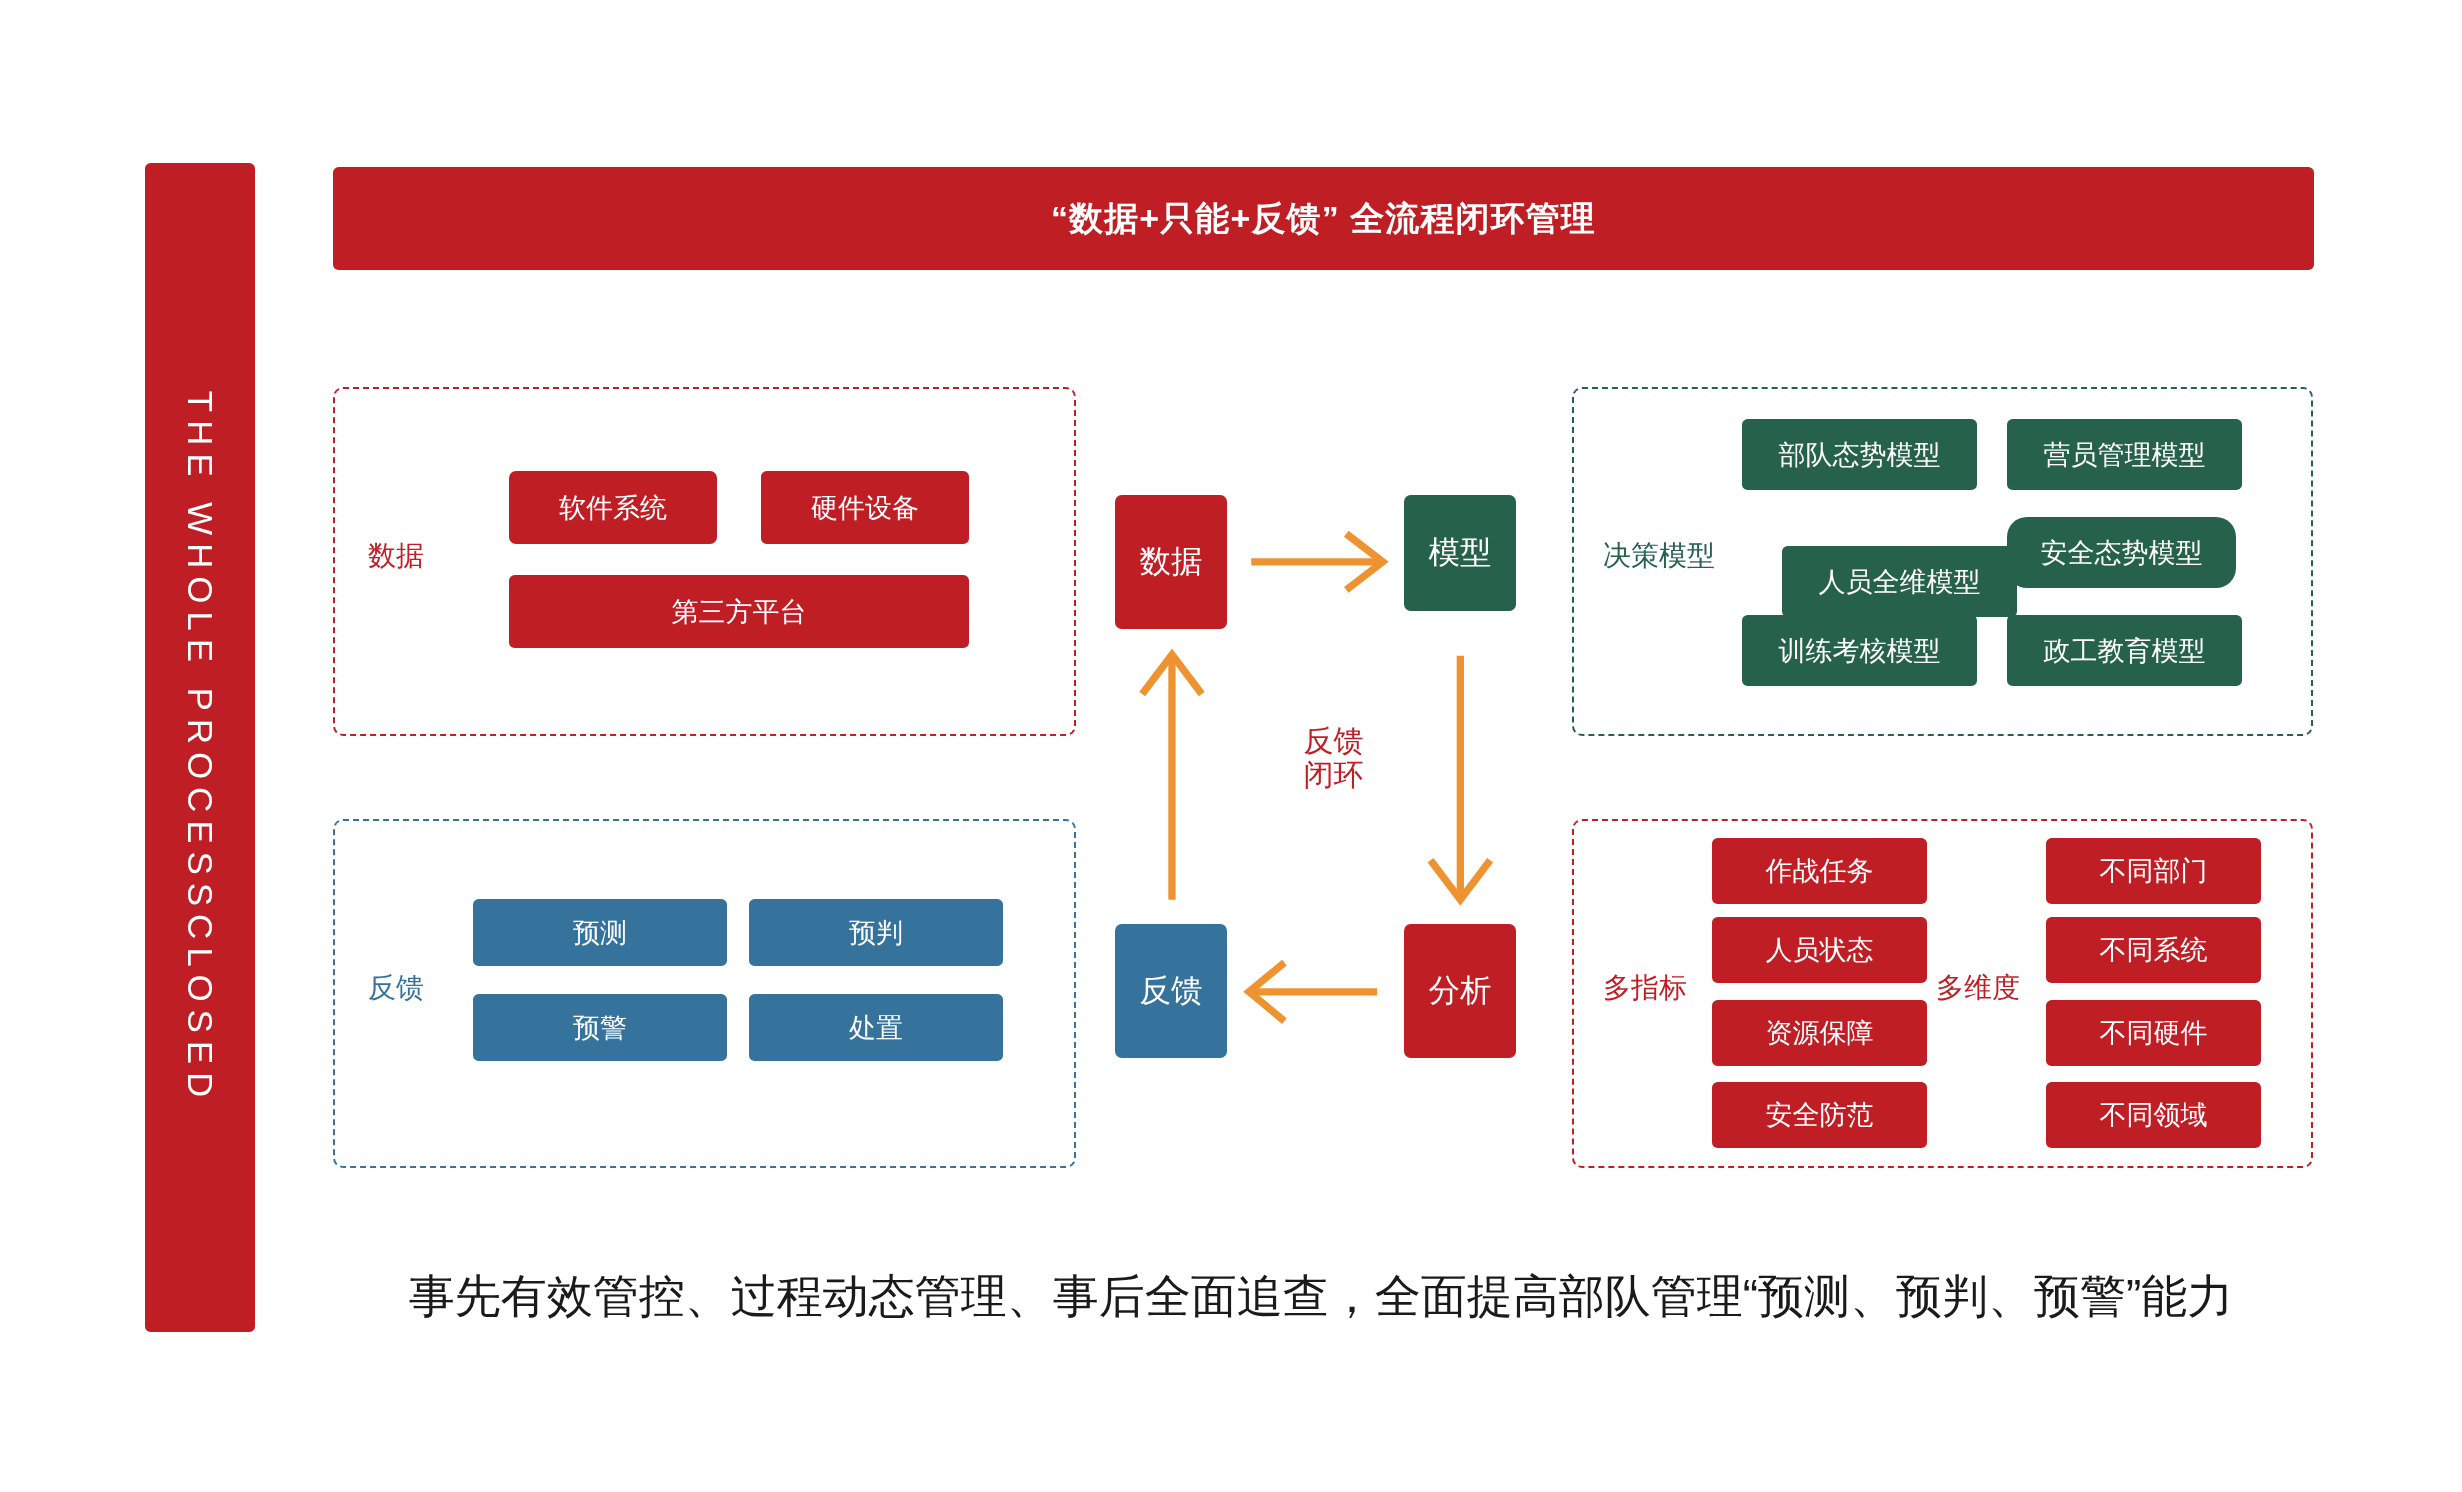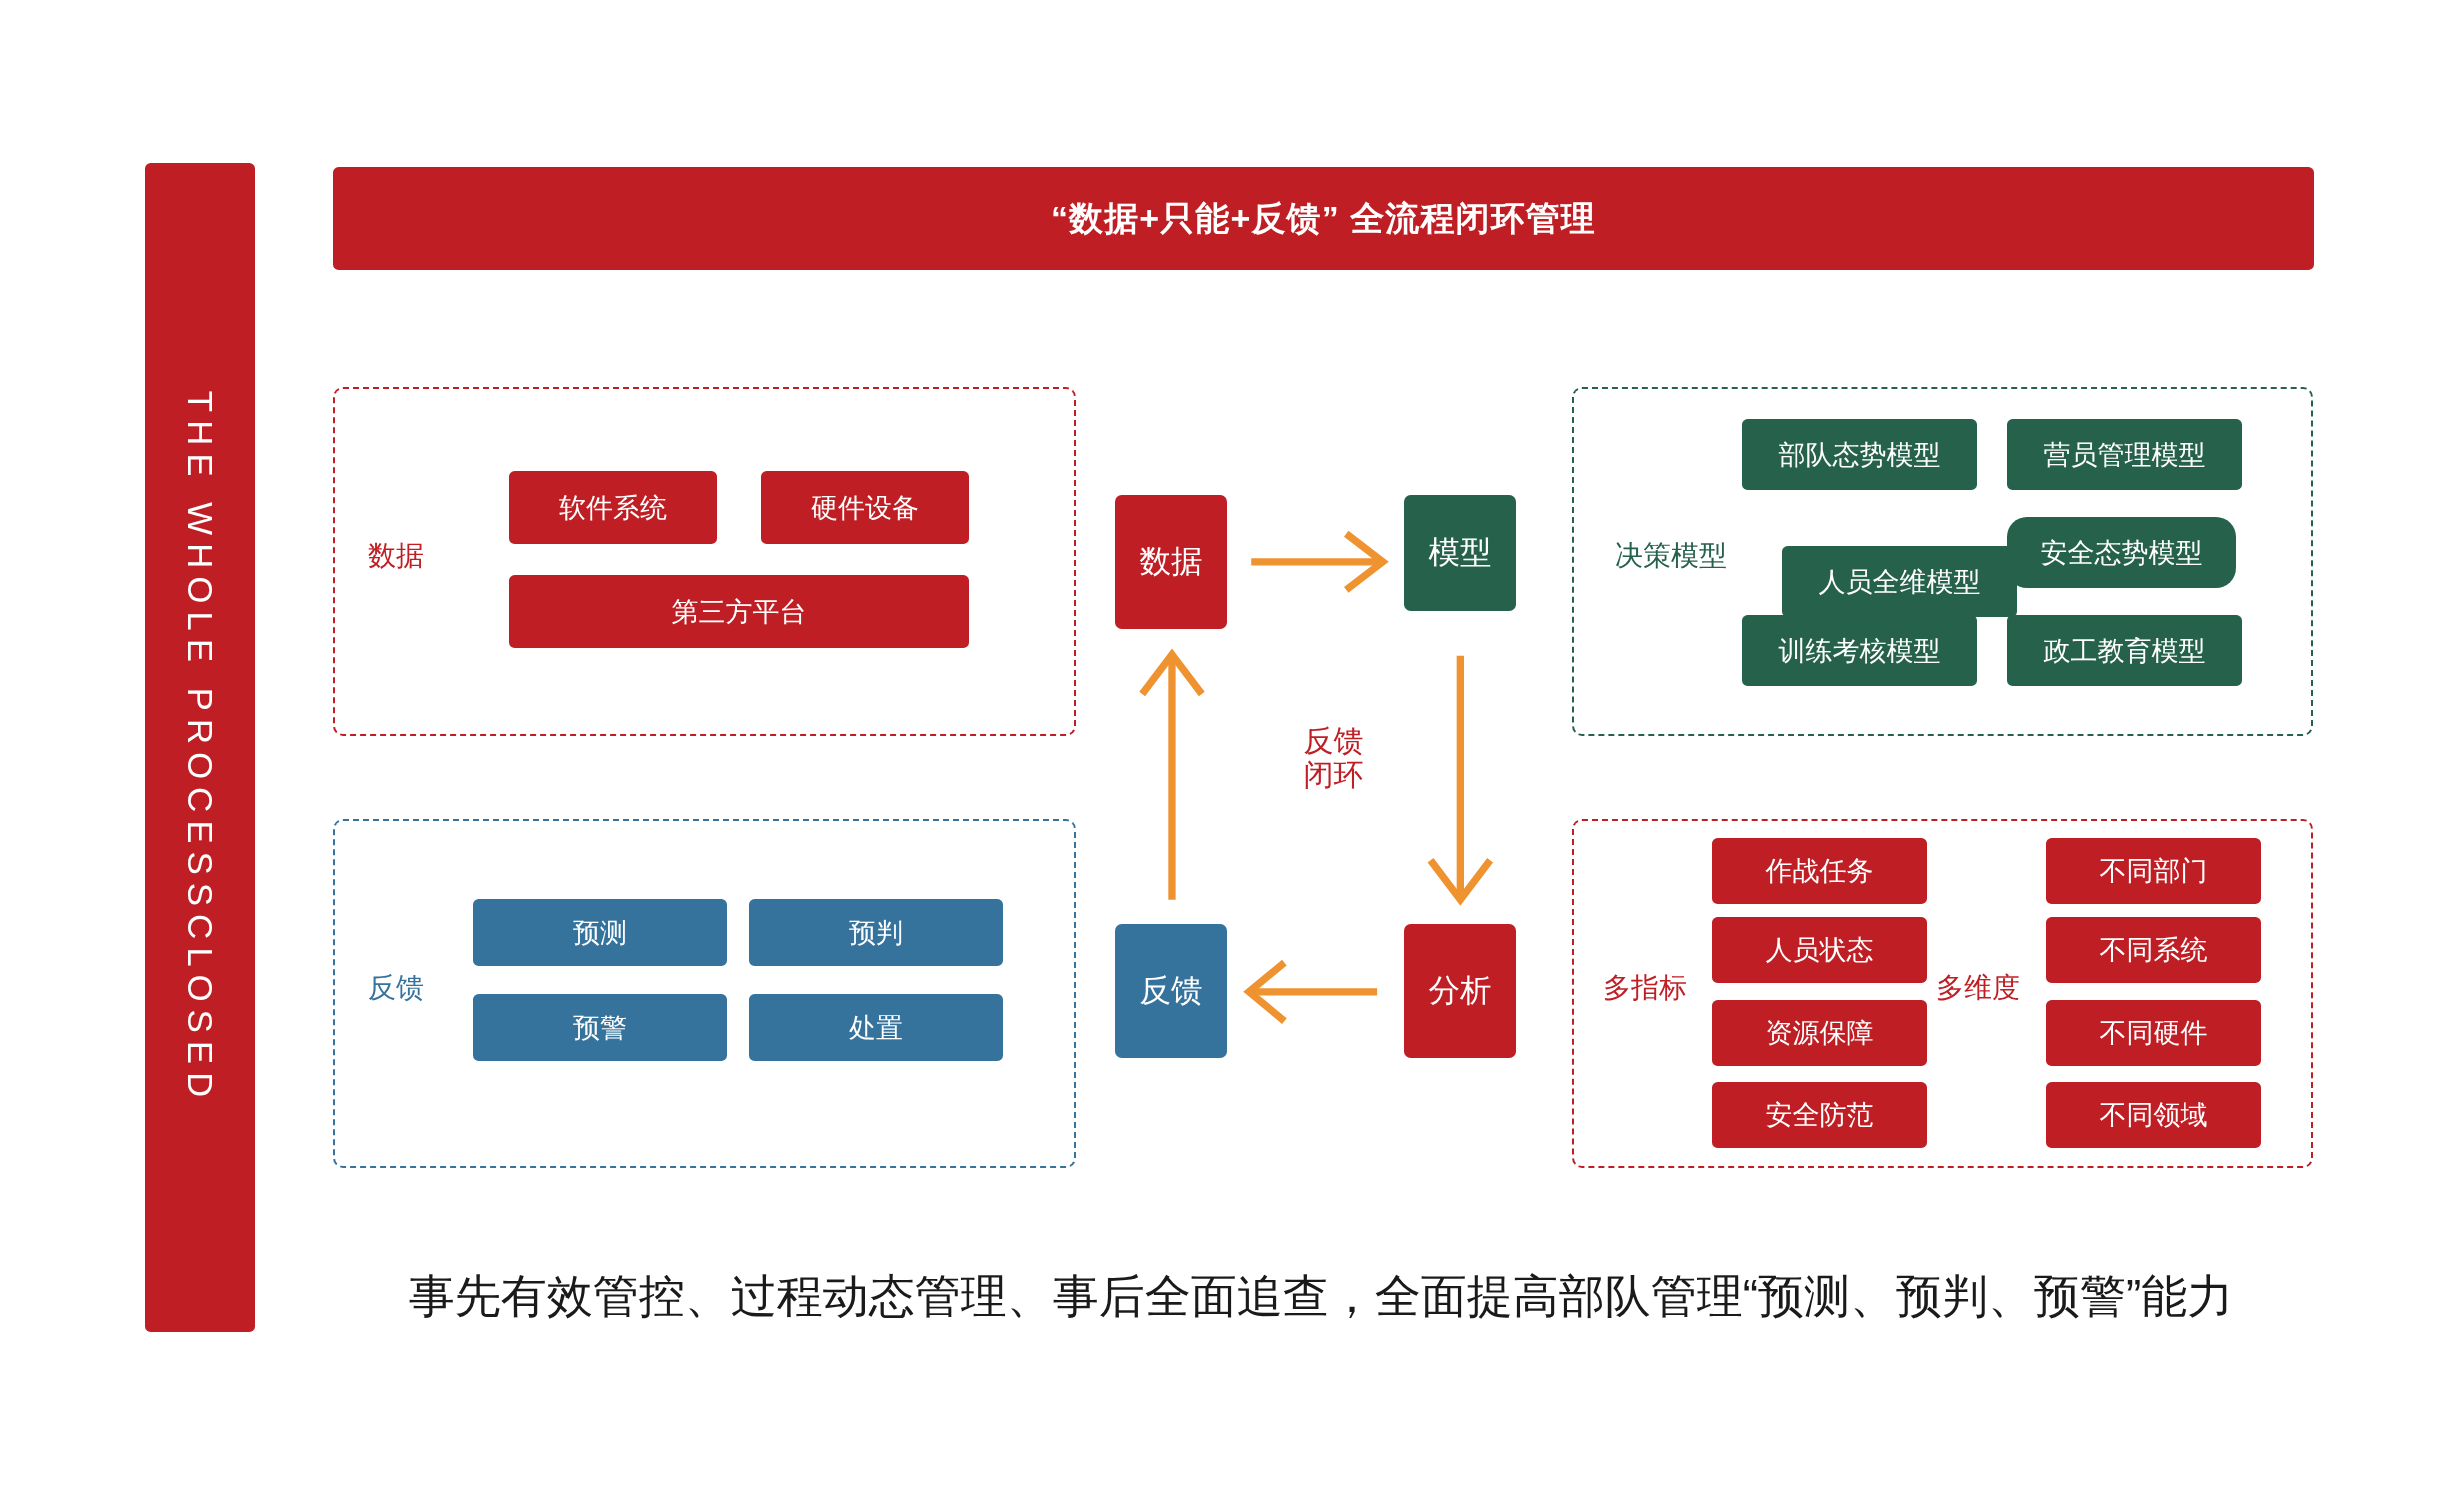--- a/index.html
+++ b/index.html
@@ -89,42 +89,42 @@
     font-size: 28px;
     white-space: nowrap;
     line-height: 1.1;
   }
   .group-label.red   { color: #BE1E24; }
   .group-label.blue  { color: #35739C; }
   .group-label.green { color: #26614C; }
 
   #label-data      { left: 368px;  top: 541px; }
   #label-feedback  { left: 368px;  top: 973px; }
-  #label-model     { left: 1603px; top: 541px; margin-left: 12px; }
+  #label-model     { left: 1603px; top: 541px; }
   #label-indicator { left: 1603px; top: 973px; }
   #label-dimension { left: 1936px; top: 973px; }
 
   
   .chip {
     position: absolute;
     border-radius: 5.6px;
     display: flex;
     align-items: center;
     justify-content: center;
     color: #ffffff;
     font-size: 27px;
     white-space: nowrap;
     box-sizing: border-box;
   }
   .chip.red   { background: #BE1E24; }
   .chip.blue  { background: #35739C; }
   .chip.green { background: #26614C; }
 
   
-  #chip-software  { left: 509px;  top: 471px;  width: 208px; height: 73px; }
+  #chip-software  { left: 509px;  top: 471px;  width: 208px; height: 73px; border-radius: 7px; }
   #chip-hardware  { left: 761px; top: 471px;  width: 208px; height: 73px; }
   #chip-platform  { left: 509px;  top: 575px; width: 460px; height: 73px; }
 
   
   #chip-forecast  { left: 473px;  top: 899px; width: 254px; height: 67px; }
   #chip-prejudge  { left: 749px; top: 899px; width: 254px; height: 67px; }
   #chip-warning   { left: 473px;  top: 994px; width: 254px; height: 67px; }
   #chip-disposal  { left: 749px; top: 994px; width: 254px; height: 67px; }
 
   

